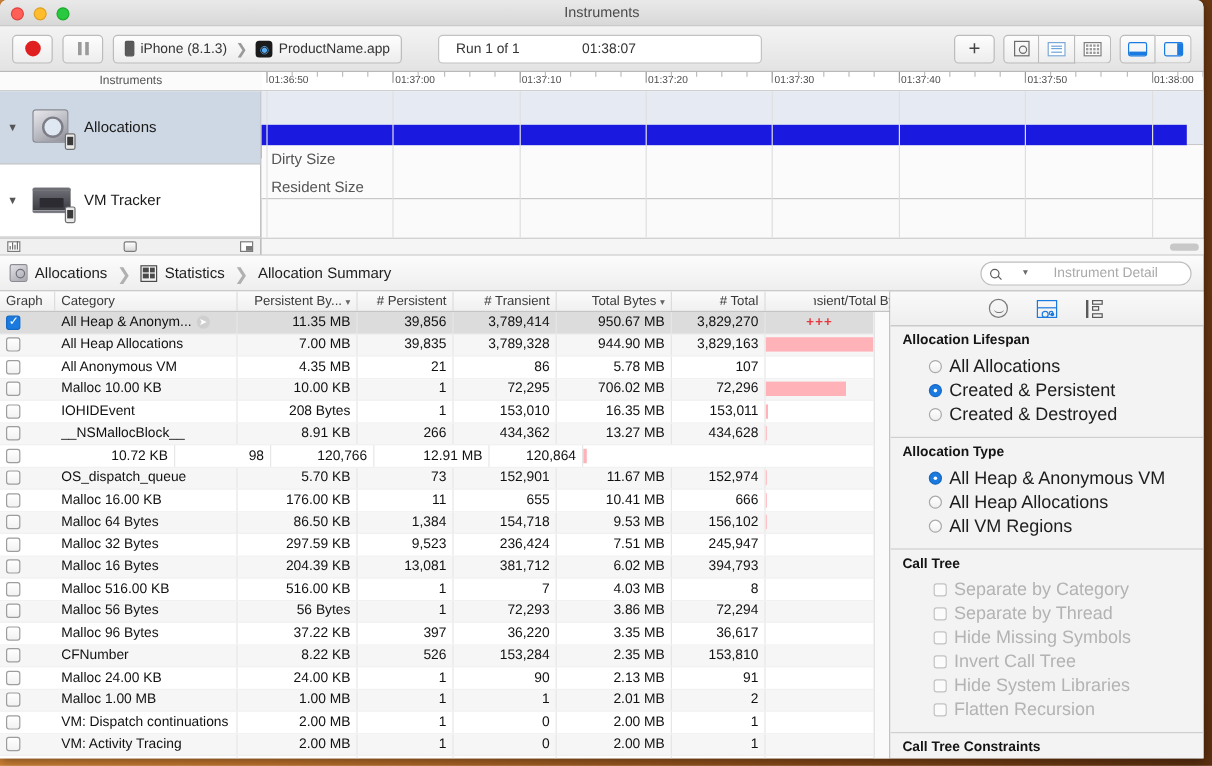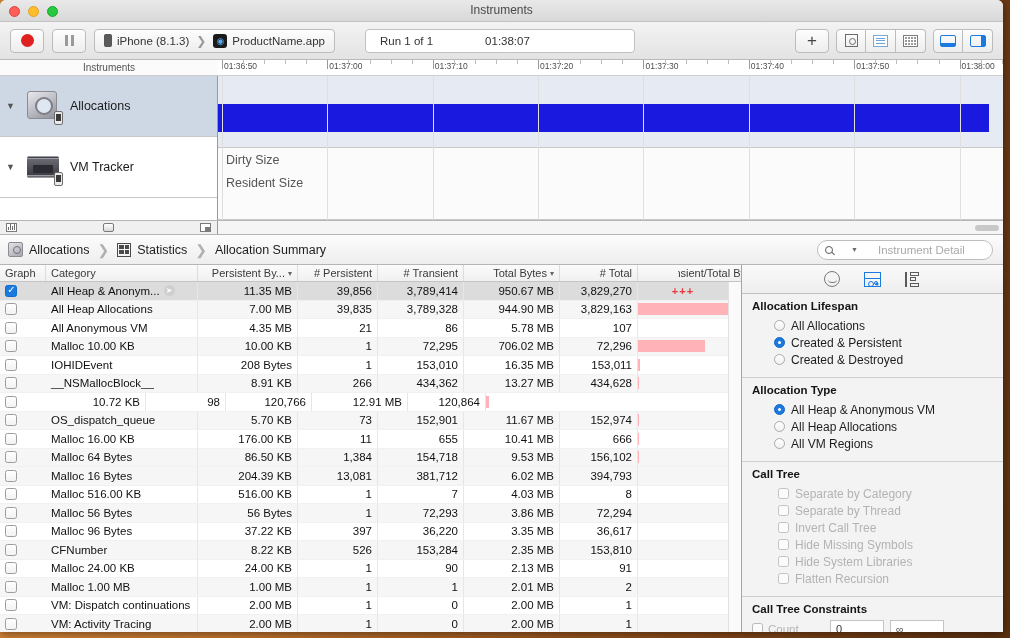--- a/index.html
+++ b/index.html
@@ -127,21 +127,21 @@
     background: linear-gradient(#6a6a72,#3d3d44); border-radius:2px;
     border-top:3px double #9b9ba3; border-bottom:3px double #9b9ba3;
   }
   .chip:after{content:'';position:absolute;left:6px;top:6px;width:20px;height:8px;
     background:#2b2b31;border-radius:1px;}
   .mini-phone { position:absolute; right:1px; bottom:1px; width:9px;height:14px;
     background:#e9e9e9; border:1px solid #6d6d6d; border-radius:2px; }
   .mini-phone:after{content:'';position:absolute;left:1px;top:2px;right:1px;bottom:3px;background:#3a3a3a;}
   .track-name { font-size: 12.5px; color: #1a1a1a; }
   .track-graphs { flex: 1; background: #fafafa; position: relative; }
-  .graph-row { height: 72px; border-bottom: 1px solid #c8c8c8; position: relative; }
+  .graph-row { height: 45px; border-bottom: 1px solid #c8c8c8; position: relative; }
   .graph-row.alloc { background: #e6ebf3; }
   .alloc-bar { position: absolute; left: 0; right: 14px; top: 28px; height: 28px; background: #1a19e0; }
   .vm-row { padding: 5px 0 0 8px; display: flex; flex-direction: column; gap: 9px;
     font-size: 12.5px; color: #555; background:#fbfbfb; }
   .vgrid { position:absolute; top:0; bottom:0; width:1px; background:#dfdfdf; }
 
   
   .strip { height: 14px; flex: 0 0 14px; display:flex; background:#eee; border-bottom:1px solid #b5b5b5; }
   .strip-left { width:218px; flex:0 0 218px; display:flex; align-items:center;
     justify-content:space-between; padding:0 6px; border-right:1px solid #9a9a9a; background:#f0f0f0;}
@@ -238,21 +238,21 @@
   .i-tree i:nth-child(2){top:0;width:9px;}
   .i-tree i:nth-child(3){top:5.5px;width:6px;}
   .i-tree i:nth-child(4){top:11px;width:9px;}
 
   .insp-scroll { flex:1; overflow:hidden; }
   .sect { border-bottom:1px solid #cfcfcf; padding: 6px 10px 9px 10px; }
   .sect h4 { font-size:11.5px; color:#141414; font-weight:bold; margin-bottom:5px; }
   .mark-gen-wrap { display:flex; justify-content:center; }
   .mark-gen { font-size:11.5px; padding:2px 12px; border:1px solid #b5b5b5; border-radius:4px;
     background:linear-gradient(#fdfdfd,#efefef); color:#222; }
-  .opt { display:flex; align-items:center; gap:6px; font-size:12px; color:#1d1d1d;
+  .opt { display:flex; align-items:center; gap:6px; font-size:15px; color:#1d1d1d;
     padding:1.5px 0 1.5px 22px; }
   .opt.dim { color:#b3b3b3; }
   .radio { width:11px;height:11px;border-radius:50%;border:1px solid #aaa;
     background:linear-gradient(#fff,#f0f0f0); flex:0 0 11px; }
   .radio.on { background:#1a7ae0; border-color:#1569c4; position:relative; }
   .radio.on:after{content:'';position:absolute;left:3px;top:3px;width:3px;height:3px;
     border-radius:50%;background:#fff;}
   .chk { width:11px;height:11px;border-radius:2.5px;border:1px solid #c2c2c2;
     background:#fbfbfb; flex:0 0 11px; }
   .opt.chkrow { padding-left: 26px; }
@@ -679,20 +679,34 @@
               </div>
               <div class="cell r sepline c-pb">86.50 KB</div>
               <div class="cell r sepline c-np">1,384</div>
               <div class="cell r sepline c-nt">154,718</div>
               <div class="cell r sepline c-tb">9.53 MB</div>
               <div class="cell r sepline c-ntot">156,102</div>
               <div class="cell c-ttb" style="padding: 0px;">
                 <span class="bar" style="width: 1%;"></span>
               </div>
             </div>
+            <div class="row">
+              <div class="cell c-graph">
+                <span class="cbx"></span>
+              </div>
+              <div class="cell c-cat sepline">
+                <span>Malloc 32 Bytes</span>
+              </div>
+              <div class="cell r sepline c-pb">297.59 KB</div>
+              <div class="cell r sepline c-np">9,523</div>
+              <div class="cell r sepline c-nt">236,424</div>
+              <div class="cell r sepline c-tb">7.51 MB</div>
+              <div class="cell r sepline c-ntot">245,947</div>
+              <div class="cell c-ttb" style="padding: 0px;"></div>
+            </div>
             <div class="row alt">
               <div class="cell c-graph">
                 <span class="cbx"></span>
               </div>
               <div class="cell c-cat sepline">
                 <span>Malloc 16 Bytes</span>
               </div>
               <div class="cell r sepline c-pb">204.39 KB</div>
               <div class="cell r sepline c-np">13,081</div>
               <div class="cell r sepline c-nt">381,712</div>
@@ -881,25 +895,25 @@
           <div class="opt dim chkrow">
             <span class="chk"></span>
             <span>Separate by Category</span>
           </div>
           <div class="opt dim chkrow">
             <span class="chk"></span>
             <span>Separate by Thread</span>
           </div>
           <div class="opt dim chkrow">
             <span class="chk"></span>
-            <span>Invert Call Tree</span>
+            <span>Hide Missing Symbols</span>
           </div>
           <div class="opt dim chkrow">
             <span class="chk"></span>
-            <span>Hide Missing Symbols</span>
+            <span>Invert Call Tree</span>
           </div>
           <div class="opt dim chkrow">
             <span class="chk"></span>
             <span>Hide System Libraries</span>
           </div>
           <div class="opt dim chkrow">
             <span class="chk"></span>
             <span>Flatten Recursion</span>
           </div>
         </div>

